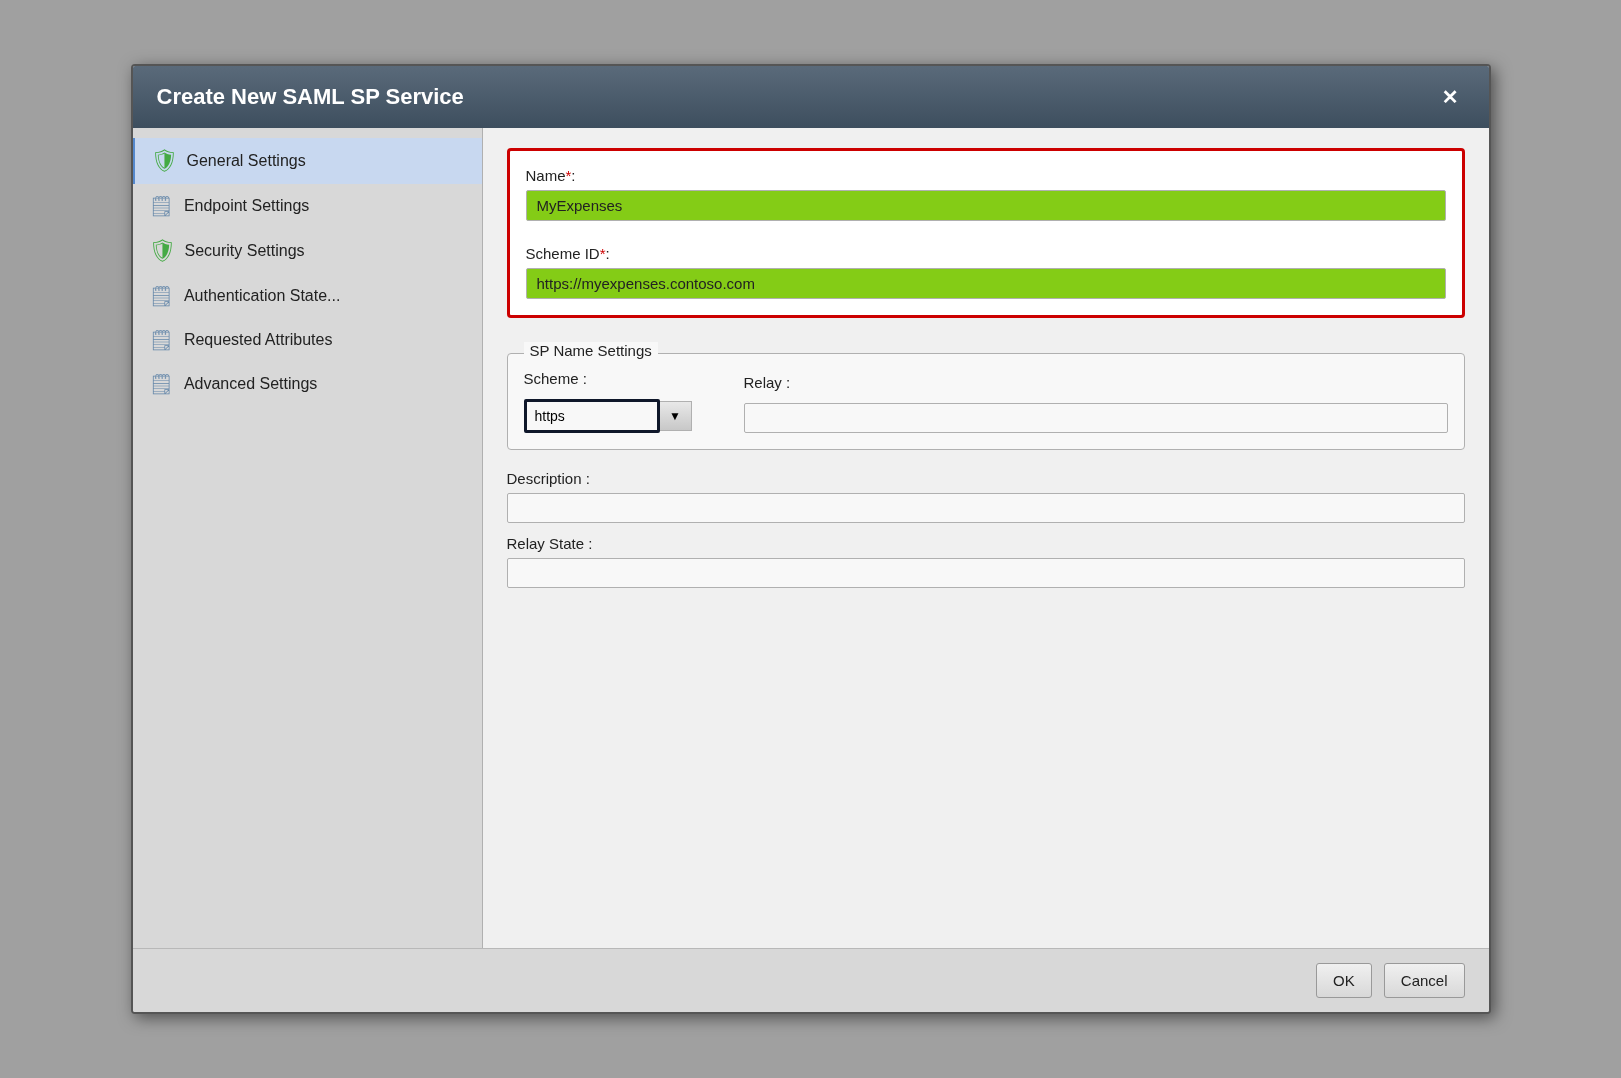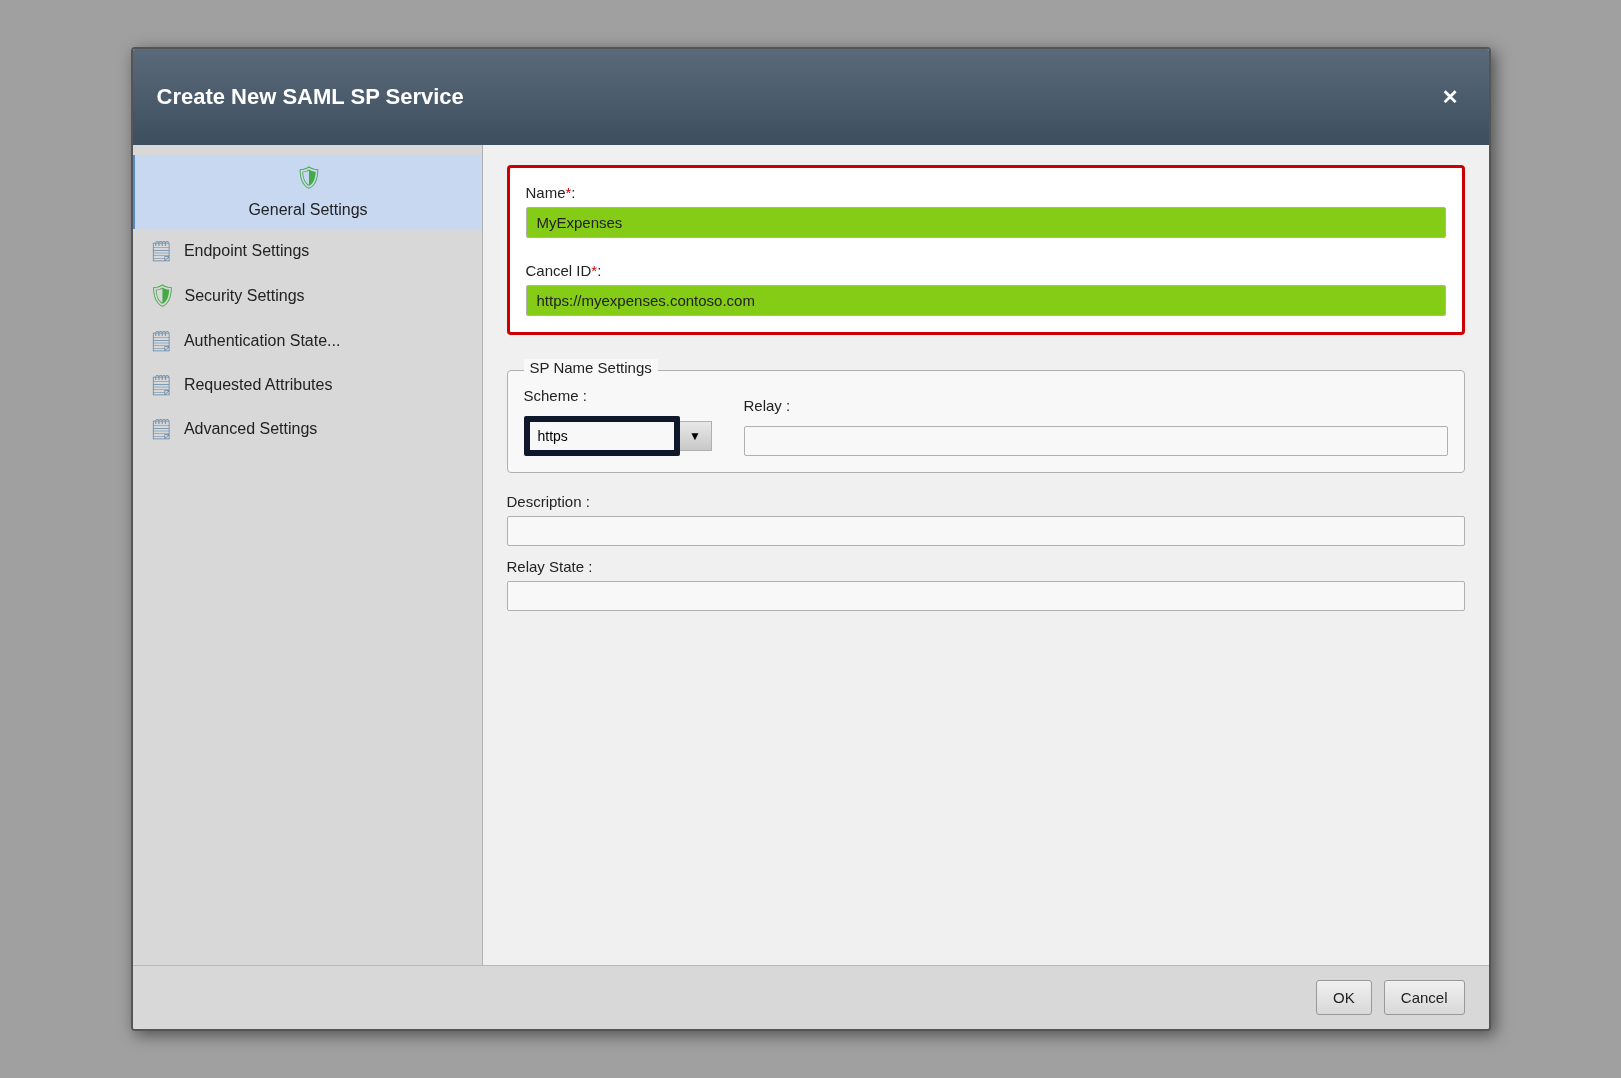--- a/index.html
+++ b/index.html
@@ -15,21 +15,21 @@
     .dialog {
       width: 1360px;
       background: #e8e8e8;
       border: 2px solid #555;
       border-radius: 4px;
       overflow: hidden;
       box-shadow: 4px 4px 16px rgba(0,0,0,0.5);
     }
     .dialog-header {
       background: linear-gradient(180deg, #5a6a7a 0%, #3d4e5e 100%);
-      padding: 35px 24px;
+      padding: 18px 24px;
       display: flex;
       justify-content: space-between;
       align-items: center;
       position: relative;
     }
     .dialog-title {
       color: #ffffff;
       font-size: 22px;
       font-weight: bold;
     }
@@ -59,21 +59,20 @@
       align-items: center;
       padding: 10px 16px;
       cursor: pointer;
       gap: 10px;
       font-size: 16px;
       color: #222;
     }
     .sidebar-item.active {
       background: #c8d8f0;
       border-left: 2px solid #5588cc;
-      flex-direction: column;
     }
     
     .icon-green-shield {
       position: relative;
       display: inline-block;
       width: 26px;
       height: 26px;
     }
     .icon-green-shield::before {
       content: '🛡';
@@ -152,23 +151,23 @@
       width: 200px;
     }
     .sp-name-field.host {
       flex: 1;
     }
     .scheme-select-wrapper {
       display: flex;
       align-items: center;
     }
     .scheme-select {
-      width: 156px;
+      width: 136px;
       padding: 6px 8px;
-      border: 6px solid #0f172a;
+      border: 3px solid #0f172a;
       border-radius: 2px;
       font-size: 14px;
       background: #f8f8f8;
       appearance: none;
       -webkit-appearance: none;
     }
     .scheme-dropdown-btn {
       width: 32px;
       height: 30px;
       background: linear-gradient(180deg, #e8e8e8, #c8c8c8);
@@ -262,21 +261,21 @@
 
     <div class="main-content">
 
       <div class="highlighted-section">
         <div class="field-label">
           <span>Name</span><span class="required">*</span><span>:</span>
         </div>
         <input class="field-input" type="text" value="MyExpenses" style="">
 
         <div class="field-label" style="margin-top:10px;">
-          <span>Cancel ID</span><span class="required">*</span><span>:</span>
+          <span>Scheme ID</span><span class="required">*</span><span>:</span>
         </div>
         <input class="field-input" type="text" value="https://myexpenses.contoso.com" style="">
       </div>
 
       <div class="sp-name-section">
         <span class="sp-name-section-title">SP Name Settings</span>
         <div class="sp-name-row">
           <div class="sp-name-field scheme">
             <div class="form-label">Scheme :</div>
             <div class="scheme-select-wrapper">

